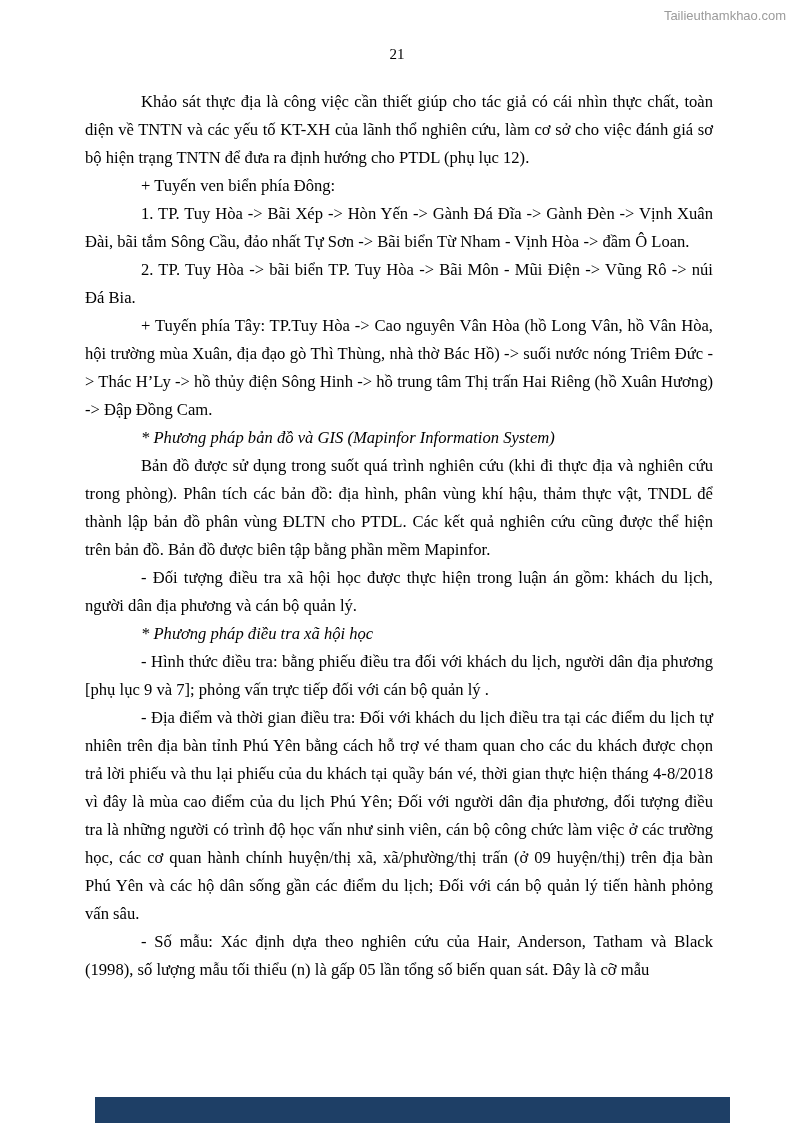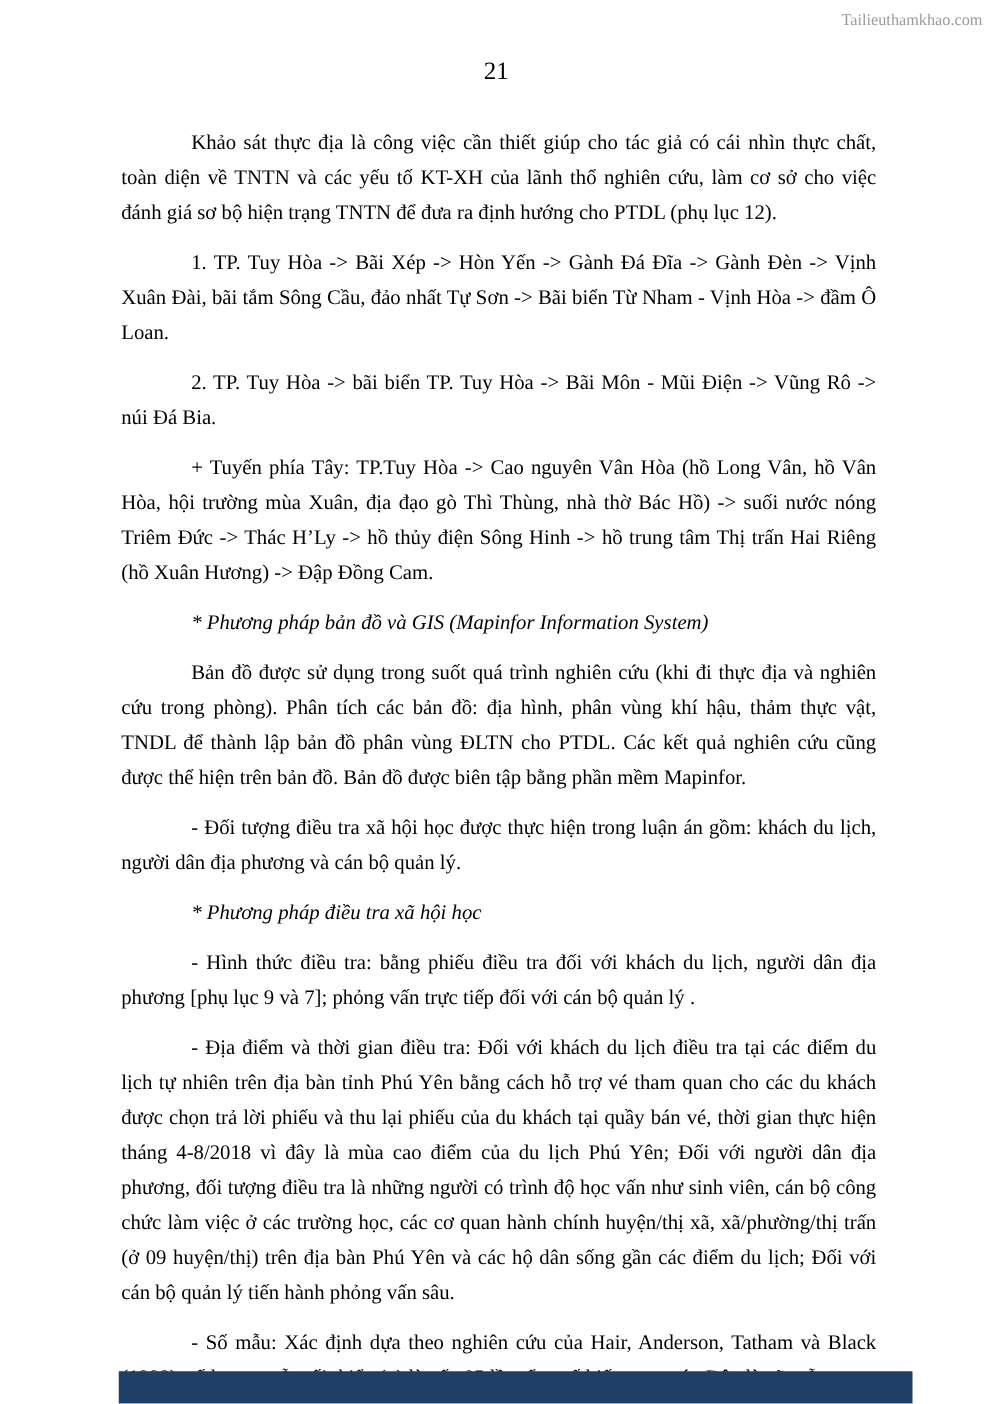--- a/index.html
+++ b/index.html
@@ -15,42 +15,42 @@
     overflow: hidden;
     font-family: "Liberation Serif", serif;
     color: #000000;
   }
   .watermark {
     position: absolute;
     top: 8px;
     right: 8px;
     font-size: 13px;
     color: #9b9b9b;
-    font-family: Liberation Serif, serif;
+    font-family: Liberation Sans, sans-serif;
   }
   .page-number {
     position: absolute;
     top: 46px;
     left: 0;
     right: 0;
     text-align: center;
-    font-size: 20px;
+    font-size: 15px;
     color: #000000;
   }
   .content {
     position: absolute;
     top: 88px;
     left: 85px;
     width: 628px;
     font-size: 16.6px;
     line-height: 28px;
     text-align: justify;
   }
   p.para {
-    margin: 12px;
+    margin: 0;
     padding: 0;
     text-indent: 56px;
   }
   p.para.italic {
     font-style: italic;
     text-align: left;
   }
   p.para .lead {
     font-weight: normal;
   }
@@ -67,20 +67,21 @@
 <body>
 
 <div class="page">
 
   <div class="watermark">Tailieuthamkhao.com</div>
 
   <div class="page-number">21</div>
 
   <div class="content">
     <p class="para">Khảo sát thực địa là công việc cần thiết giúp cho tác giả có cái nhìn thực chất, toàn diện về TNTN và các yếu tố KT-XH của lãnh thổ nghiên cứu, làm cơ sở cho việc đánh giá sơ bộ hiện trạng TNTN để đưa ra định hướng cho PTDL (phụ lục 12).</p>
+    <p class="para">+ Tuyến ven biển phía Đông:</p>
     <p class="para">1. TP. Tuy Hòa -&gt; Bãi Xép -&gt; Hòn Yến -&gt; Gành Đá Đĩa -&gt; Gành Đèn -&gt; Vịnh Xuân Đài, bãi tắm Sông Cầu, đảo nhất Tự Sơn -&gt; Bãi biển Từ Nham - Vịnh Hòa -&gt; đầm Ô Loan.</p>
     <p class="para">2. TP. Tuy Hòa -&gt; bãi biển TP. Tuy Hòa -&gt; Bãi Môn - Mũi Điện -&gt; Vũng Rô -&gt; núi Đá Bia.</p>
     <p class="para">+ Tuyến phía Tây: TP.Tuy Hòa -&gt; Cao nguyên Vân Hòa (hồ Long Vân, hồ Vân Hòa, hội trường mùa Xuân, địa đạo gò Thì Thùng, nhà thờ Bác Hồ) -&gt; suối nước nóng Triêm Đức -&gt; Thác H’Ly -&gt; hồ thủy điện Sông Hinh -&gt; hồ trung tâm Thị trấn Hai Riêng (hồ Xuân Hương) -&gt; Đập Đồng Cam.</p>
     <p class="para italic">* Phương pháp bản đồ và GIS (Mapinfor Information System)</p>
     <p class="para">Bản đồ được sử dụng trong suốt quá trình nghiên cứu (khi đi thực địa và nghiên cứu trong phòng). Phân tích các bản đồ: địa hình, phân vùng khí hậu, thảm thực vật, TNDL để thành lập bản đồ phân vùng ĐLTN cho PTDL. Các kết quả nghiên cứu cũng được thể hiện trên bản đồ. Bản đồ được biên tập bằng phần mềm Mapinfor.</p>
     <p class="para">- Đối tượng điều tra xã hội học được thực hiện trong luận án gồm: khách du lịch, người dân địa phương và cán bộ quản lý.</p>
     <p class="para italic">* Phương pháp điều tra xã hội học</p>
     <p class="para">- Hình thức điều tra: bằng phiếu điều tra đối với khách du lịch, người dân địa phương [phụ lục 9 và 7]; phỏng vấn trực tiếp đối với cán bộ quản lý .</p>
     <p class="para">- Địa điểm và thời gian điều tra: Đối với khách du lịch điều tra tại các điểm du lịch tự nhiên trên địa bàn tỉnh Phú Yên bằng cách hỗ trợ vé tham quan cho các du khách được chọn trả lời phiếu và thu lại phiếu của du khách tại quầy bán vé, thời gian thực hiện tháng 4-8/2018 vì đây là mùa cao điểm của du lịch Phú Yên; Đối với người dân địa phương, đối tượng điều tra là những người có trình độ học vấn như sinh viên, cán bộ công chức làm việc ở các trường học, các cơ quan hành chính huyện/thị xã, xã/phường/thị trấn (ở 09 huyện/thị) trên địa bàn Phú Yên và các hộ dân sống gần các điểm du lịch; Đối với cán bộ quản lý  tiến hành phỏng vấn sâu.</p>
     <p class="para"><span class="lead">- Số mẫu:</span><span> Xác định dựa theo nghiên cứu của Hair, Anderson, Tatham và Black (1998), số lượng mẫu tối thiểu (n) là gấp 05 lần tổng số biến quan sát. Đây là cỡ mẫu</span></p>

